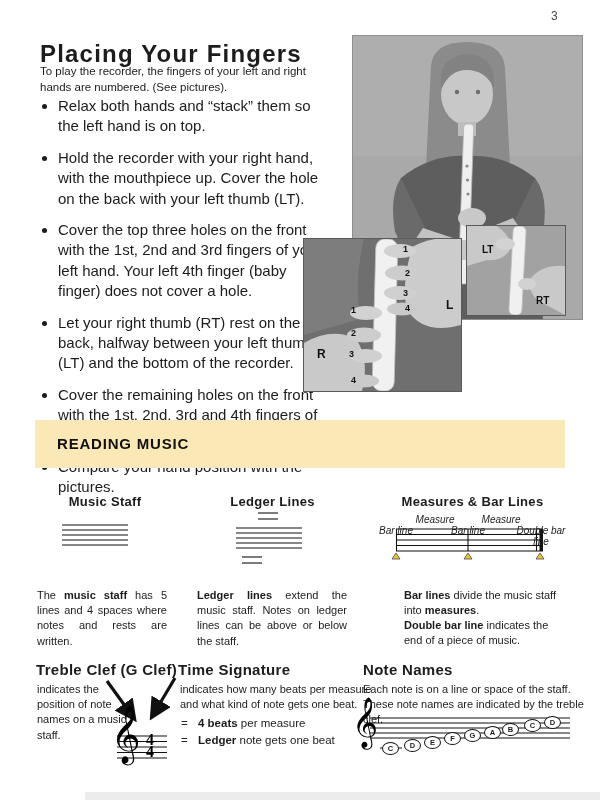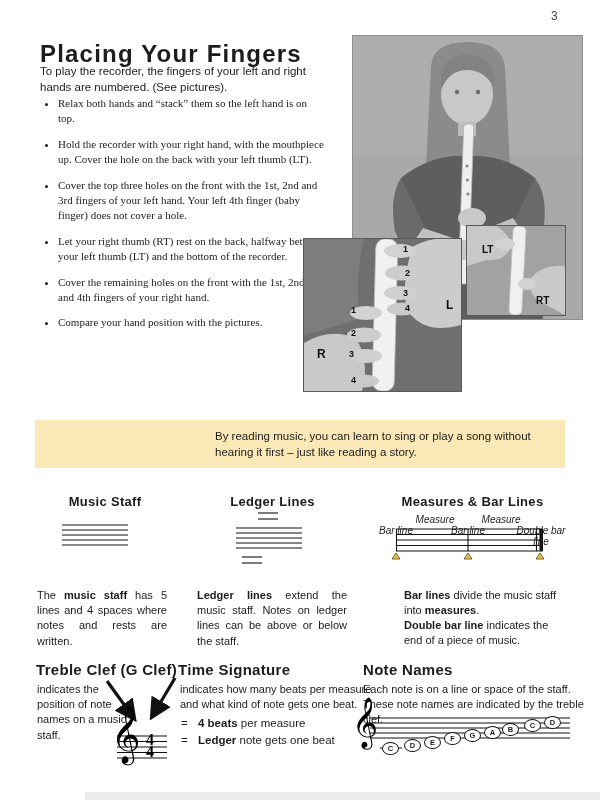--- a/index.html
+++ b/index.html
@@ -8,21 +8,21 @@
     font-family:"Liberation Sans", sans-serif;color:#1c1c1c;
     position:relative;overflow:hidden;
   }
   .abs{position:absolute;}
 
   
   .page-number{top:9px;left:551px;font-size:12px;color:#444;}
   .main-title{top:40px;left:40px;font-size:24px;font-weight:bold;letter-spacing:1.2px;}
   .intro{top:64px;left:40px;width:292px;font-size:11.5px;line-height:1.36;}
   .bullets{top:96px;left:40px;width:280px;margin:0;padding:0 0 0 18px;}
-  .bullets li{font-size:11px;line-height:1.36;margin:0 12px 11px 0;font-family:Liberation Serif, serif;}
+  .bullets li{font-size:15px;line-height:1.36;margin:0 12px 11px 0;}
 
   
   .photo{box-sizing:border-box;}
   .photo-girl{top:35px;left:352px;width:231px;height:285px;border:1px solid #8f8f8f;background:#a9a9a9;z-index:1;}
   .photo-front{top:238px;left:303px;width:159px;height:154px;border:1px solid #5a5a5a;background:#777;z-index:3;}
   .photo-back{top:225px;left:466px;width:100px;height:91px;border:1px solid #5a5a5a;background:#a0a0a0;z-index:2;}
   .photo svg{display:block;}
   .finger-label{position:absolute;font-size:9px;font-weight:bold;color:#111;z-index:4;}
   .hand-letter{position:absolute;font-size:12px;font-weight:bold;color:#111;z-index:4;}
 
@@ -150,21 +150,21 @@
       <path d="M0,0 L30,0 Q44,10 44,22 Q36,36 20,34 L0,40 Z" fill="#c9c9c9"></path>
       <ellipse cx="38" cy="18" rx="10" ry="6" fill="#d2d2d2"></ellipse>
       <path d="M98,40 Q76,38 64,52 Q60,64 70,74 L98,89 Z" fill="#c9c9c9"></path>
       <ellipse cx="60" cy="58" rx="9" ry="6" fill="#d2d2d2"></ellipse>
     </svg>
     <span class="finger-label" style="left:15px;top:18px;font-size:10px;">LT</span>
     <span class="finger-label" style="left:69px;top:69px;font-size:10px;text-align:right;">RT</span>
   </div>
 
   <div class="abs banner">
-    <div class="banner-text">By reading music, you can learn to sing or play a song without hearing it first – just like reading a story.</div>
+    <div class="banner-title">READING MUSIC</div>
   </div>
 
   <div class="abs col-title ms-title">Music Staff</div>
   <svg class="abs" style="top:524px;left:62px;" width="66" height="23">
     <g stroke="#111" stroke-width="1.1">
       <line x1="0" y1="1" x2="66" y2="1"></line>
         <line x1="0" y1="6" x2="66" y2="6"></line>
       <line x1="0" y1="11" x2="66" y2="11"></line>
         <line x1="0" y1="16" x2="66" y2="16"></line>
       <line x1="0" y1="21" x2="66" y2="21"></line>

